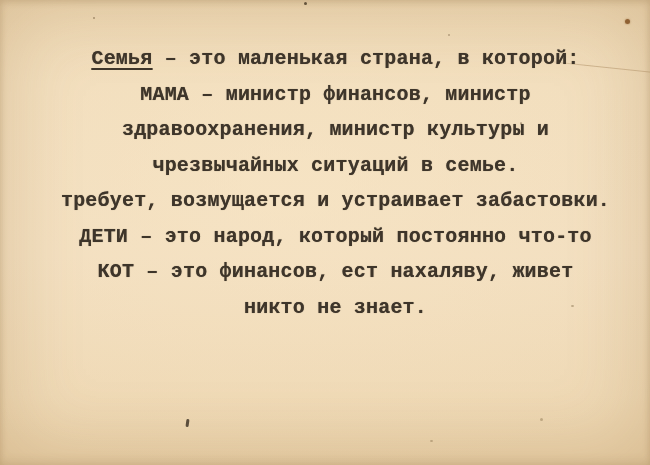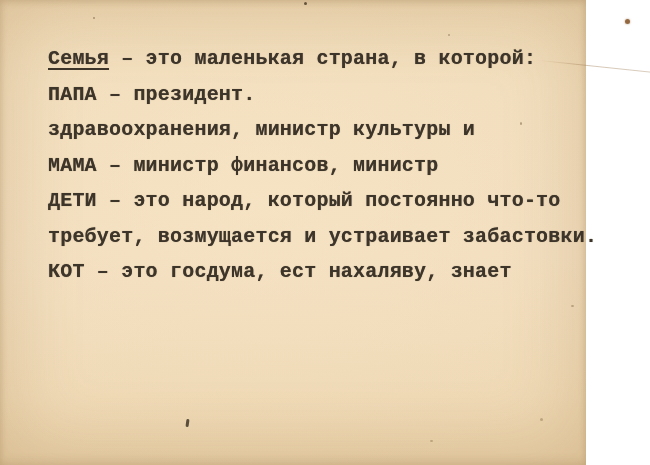--- a/index.html
+++ b/index.html
@@ -7,29 +7,30 @@
     padding: 0;
   }
   body {
     width: 650px;
     height: 465px;
     overflow: hidden;
     font-family: "Liberation Mono", "DejaVu Sans Mono", monospace;
   }
   .paper {
     position: relative;
-    width: 586px;
+    width: 650px;
     height: 465px;
     background:
       radial-gradient(ellipse 120% 90% at 45% 40%, rgba(250,232,200,0.55), rgba(250,232,200,0) 70%),
       linear-gradient(180deg, #ecd6b2 0%, #f0dcbb 18%, #f1ddbe 55%, #eed8b4 85%, #e9d1aa 100%);
     box-shadow:
       inset 0 0 70px 12px rgba(158,118,62,0.22),
       inset 0 3px 6px rgba(120,88,45,0.18),
       inset 0 -4px 8px rgba(120,88,45,0.14);
+    text-align: center;
   }
   .text-block {
     position: absolute;
     left: 48px;
     top: 41px;
     width: 575px;
   }
   .line {
     margin: 0;
     font-size: 20px;
@@ -89,21 +90,22 @@
   <span class="speck speck-d"></span>
   <span class="speck speck-e"></span>
   <span class="speck speck-f"></span>
   <span class="speck speck-g"></span>
   <span class="speck speck-h"></span>
   <span class="ink-tick"></span>
   <span class="crease"></span>
 
   <div class="text-block">
     <p class="line"><span class="underlined">Семья</span><span> – это маленькая страна, в которой:</span></p>
-    <p class="line">ПАПА – президент.</p>
+    <p class="line">МАМА – министр финансов, министр</p>
     <p class="line">здравоохранения, министр культуры и</p>
-    <p class="line">МАМА – министр финансов, министр</p>
+    <p class="line">чрезвычайных ситуаций в семье.</p>
+    <p class="line">требует, возмущается и устраивает забастовки.</p>
     <p class="line">ДЕТИ – это народ, который постоянно что-то</p>
-    <p class="line">требует, возмущается и устраивает забастовки.</p>
-    <p class="line">КОТ – это госдума, ест нахаляву, знает</p>
+    <p class="line">КОТ – это финансов, ест нахаляву, живет</p>
+    <p class="line">никто не знает.</p>
   </div>
 
 </div>
 
 </body></html>

